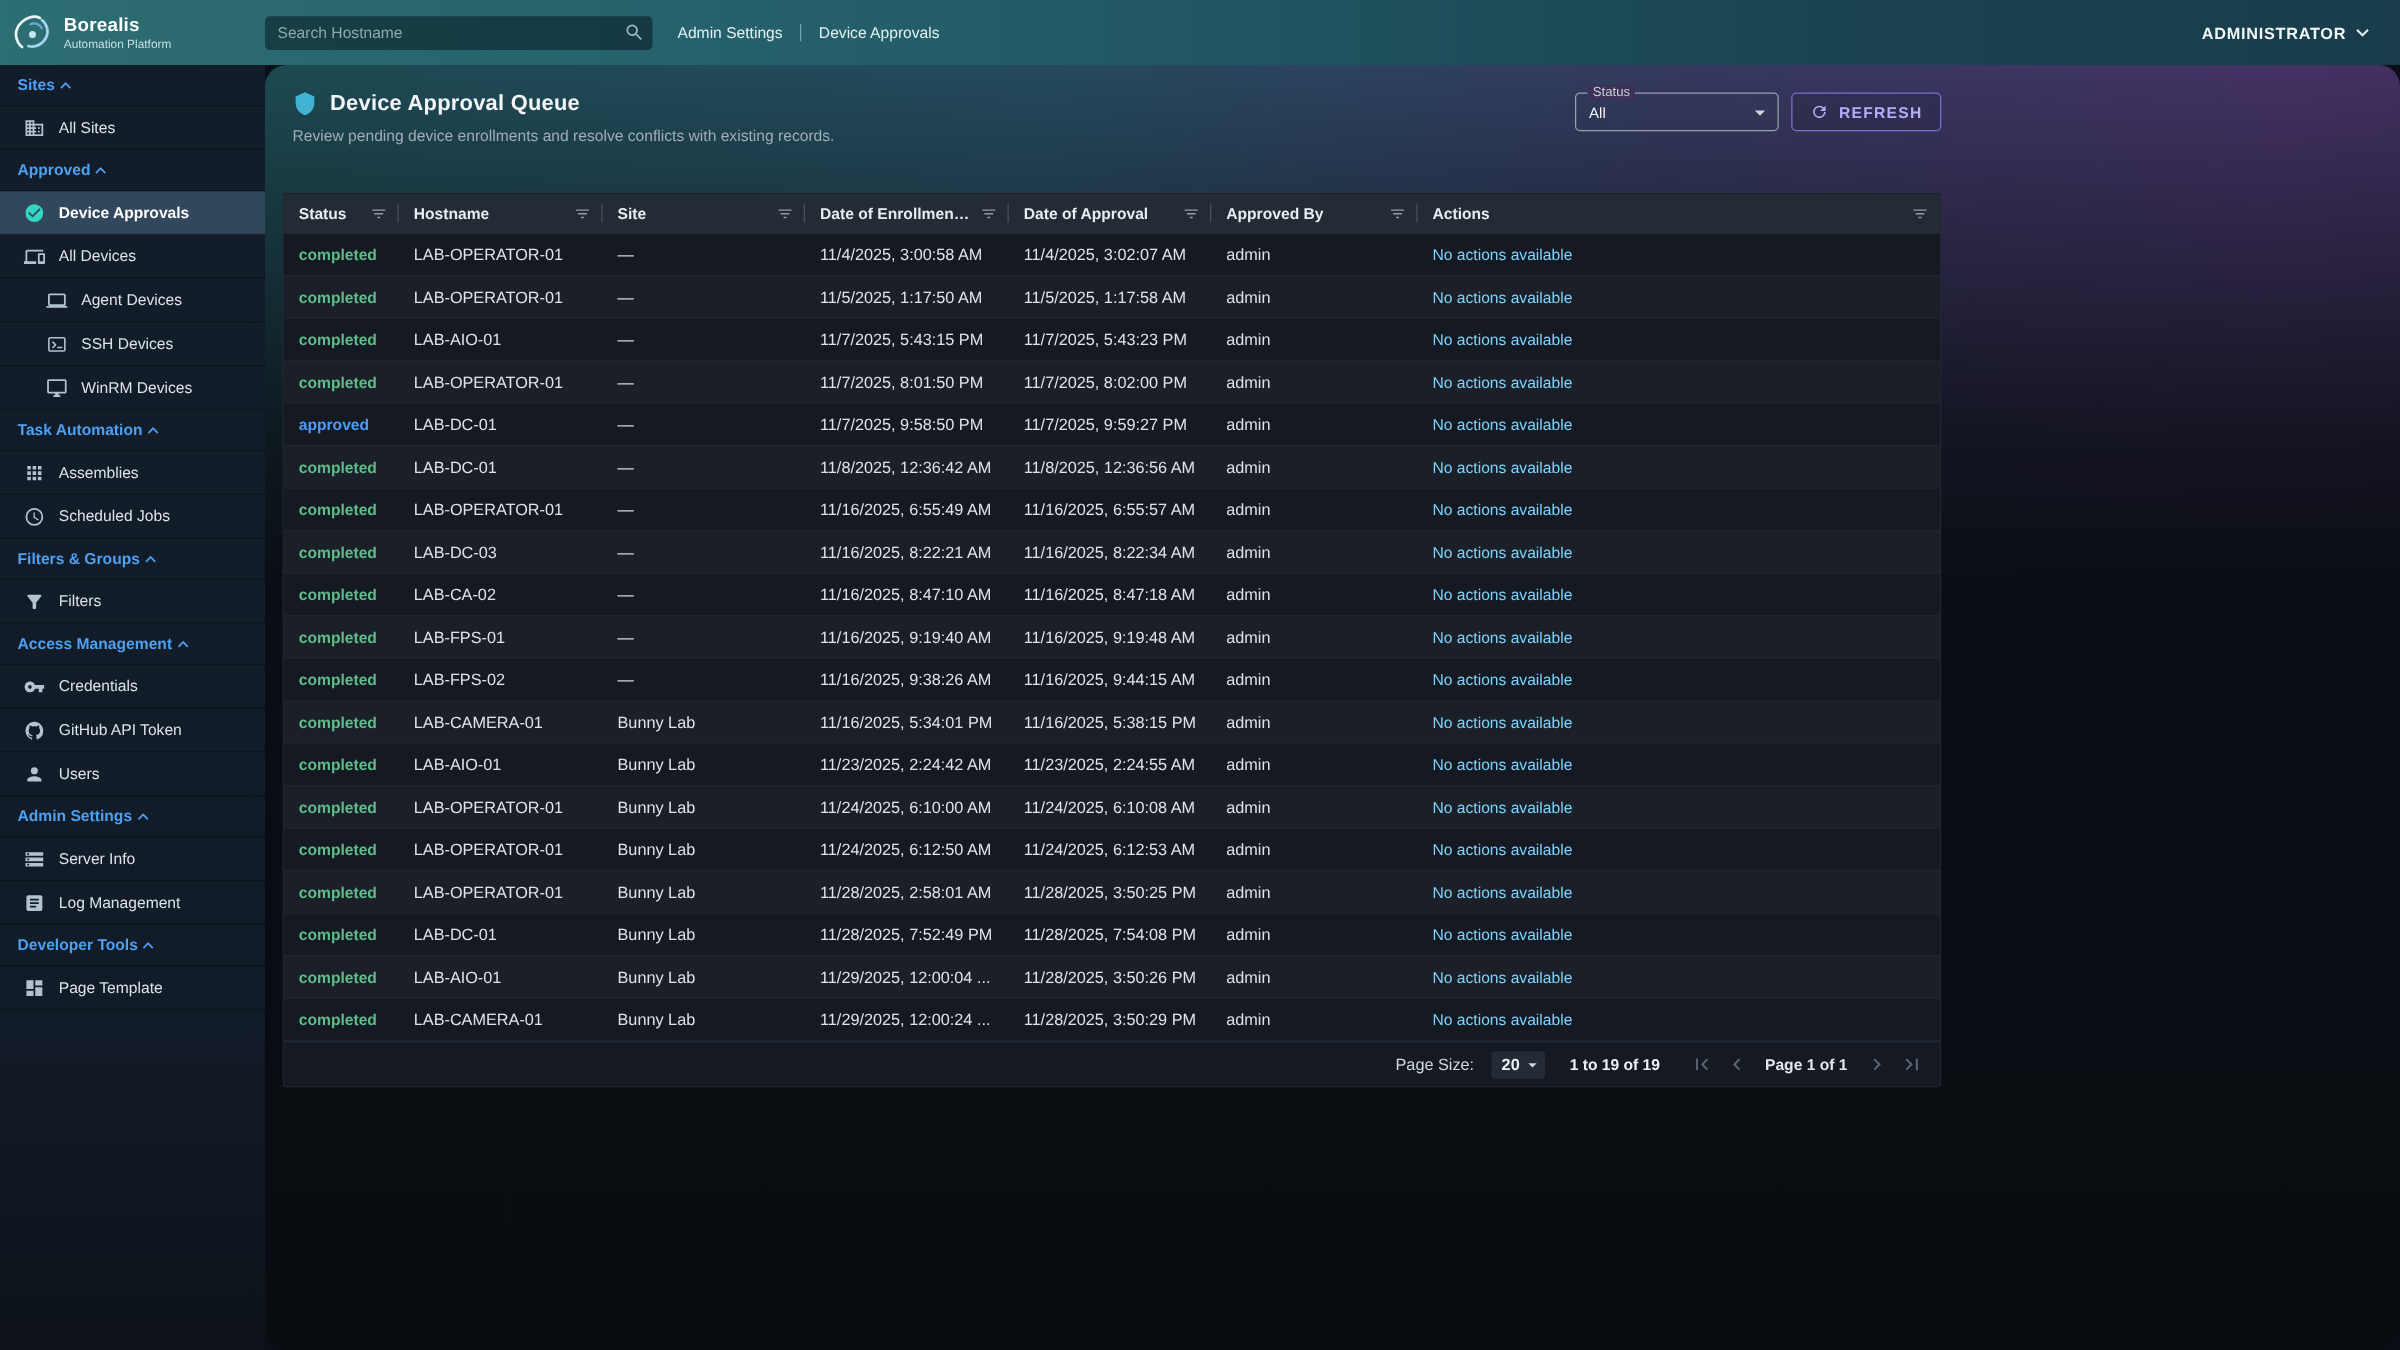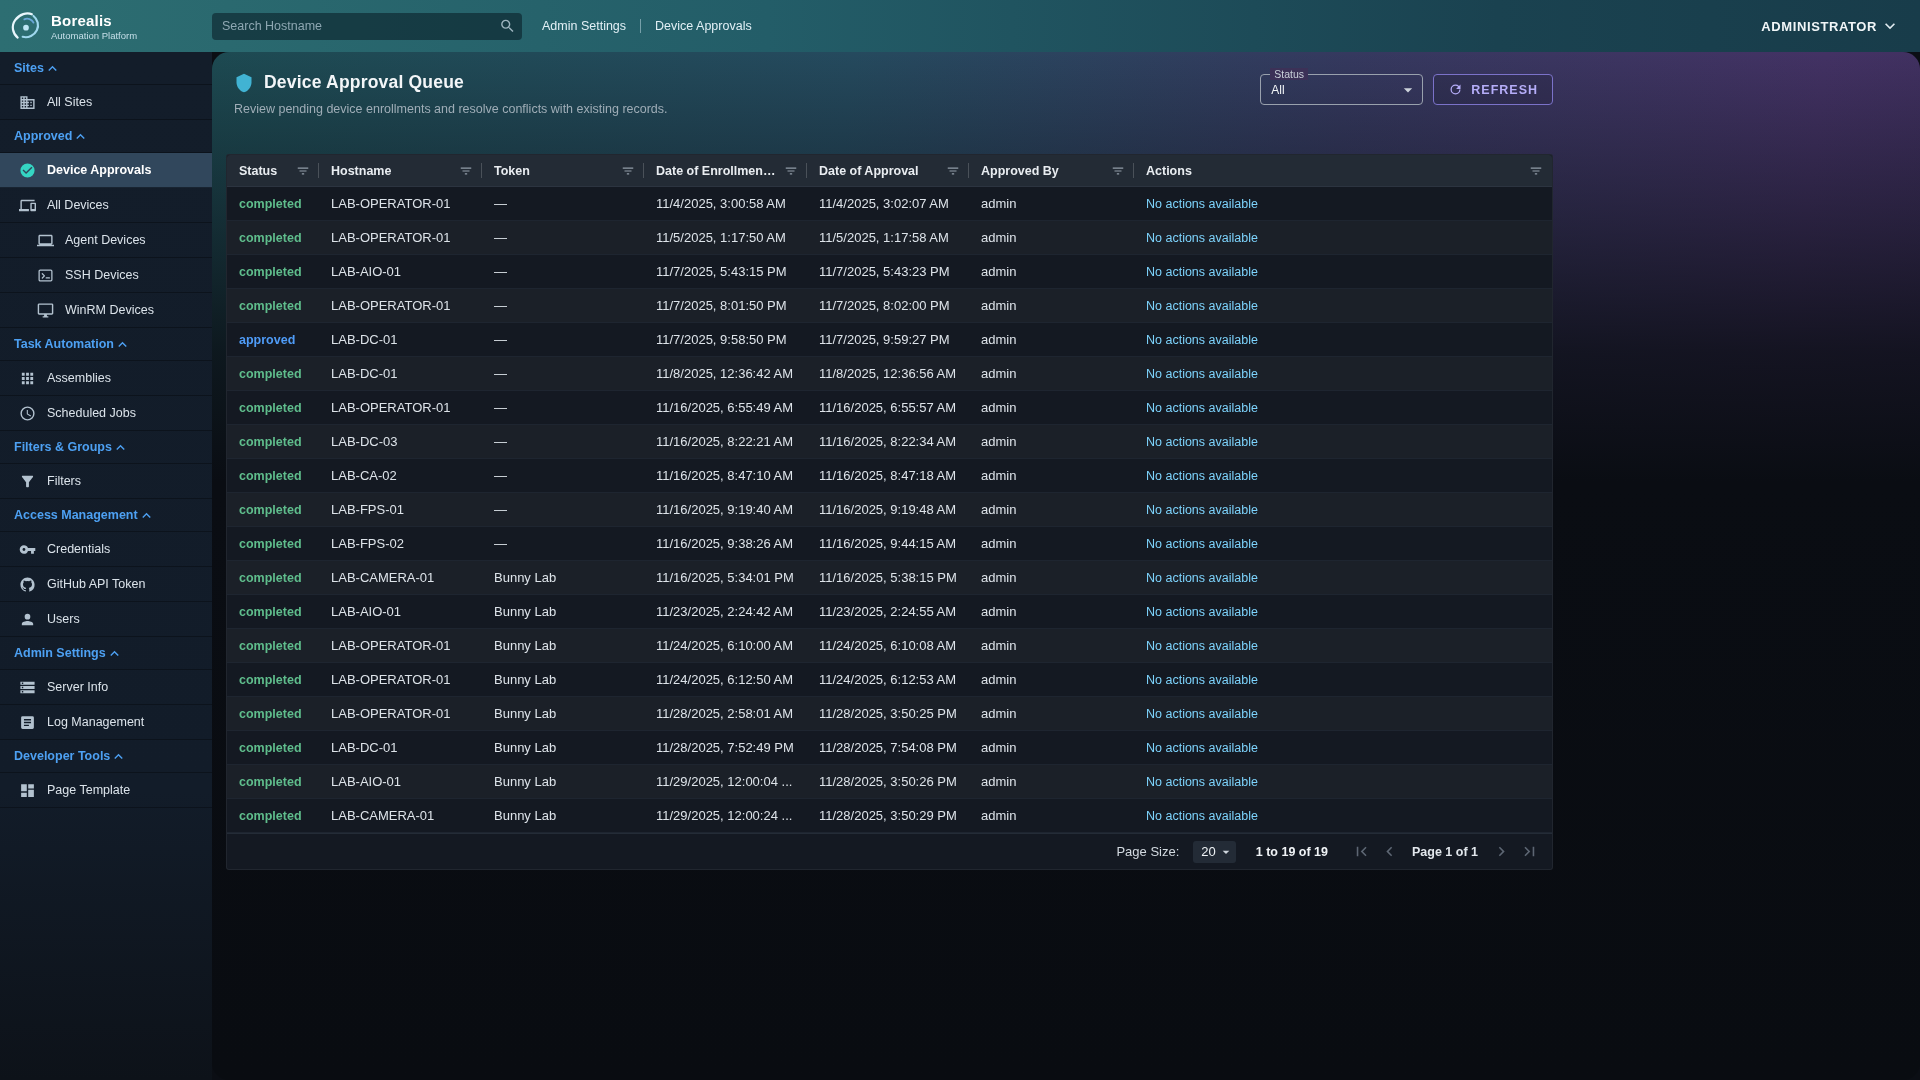--- a/index.html
+++ b/index.html
@@ -102,21 +102,21 @@
   .td.st { font-weight: 700; font-size: 12.5px; }
   .st-completed { color: var(--status-completed, #5fbd8c); }
   .st-approved  { color: var(--status-approved, #4f9cf8); }
   .td.actions { color: #7dd3fc; font-size: 12.5px; }
 
   
   .tfoot { height: 36px; display: flex; align-items: center; justify-content: flex-end; gap: 14px;
     padding-right: 10px; border-top: 1px solid #242c37; }
   .ps-label { font-size: 13px; color: #d3dae1; }
   .page-size-select { display: flex; align-items: center; gap: 2px; background: #232b36; border-radius: 3px;
-    padding: 3px 2px 3px 8px; color: #eef2f5; font-size: 13px; font-weight: 400; cursor: pointer; }
+    padding: 3px 2px 3px 8px; color: #eef2f5; font-size: 13px; font-weight: 700; cursor: pointer; }
   .ps-caret { width: 16px; height: 16px; color: #cfd6dd; }
   .range { font-size: 12.5px; font-weight: 700; color: #f0f3f6; margin: 0 6px; }
   .pager { display: flex; align-items: center; gap: 2px; }
   .pg-btn { width: 26px; height: 26px; display: flex; align-items: center; justify-content: center;
     background: none; border: none; color: #5d6673; }
   .pg-ic { width: 19px; height: 19px; }
   .pg-label { font-size: 12.5px; font-weight: 600; color: #e2e7ec; margin: 0 8px; }
 </style>
 </head>
 <body>
@@ -405,21 +405,21 @@
               </div>
               <div class="th">
                 <span class="th-label">Hostname</span>
                 <span class="ic th-filter">
                   <svg viewBox="0 0 24 24" fill="currentColor">
                     <path d="M10 18h4v-2h-4v2zM3 6v2h18V6H3zm3 7h12v-2H6v2z"></path>
                   </svg>
                 </span>
               </div>
               <div class="th">
-                <span class="th-label">Token</span>
+                <span class="th-label">Site</span>
                 <span class="ic th-filter">
                   <svg viewBox="0 0 24 24" fill="currentColor">
                     <path d="M10 18h4v-2h-4v2zM3 6v2h18V6H3zm3 7h12v-2H6v2z"></path>
                   </svg>
                 </span>
               </div>
               <div class="th">
                 <span class="th-label">Date of Enrollment R...</span>
                 <span class="ic th-filter">
                   <svg viewBox="0 0 24 24" fill="currentColor">

